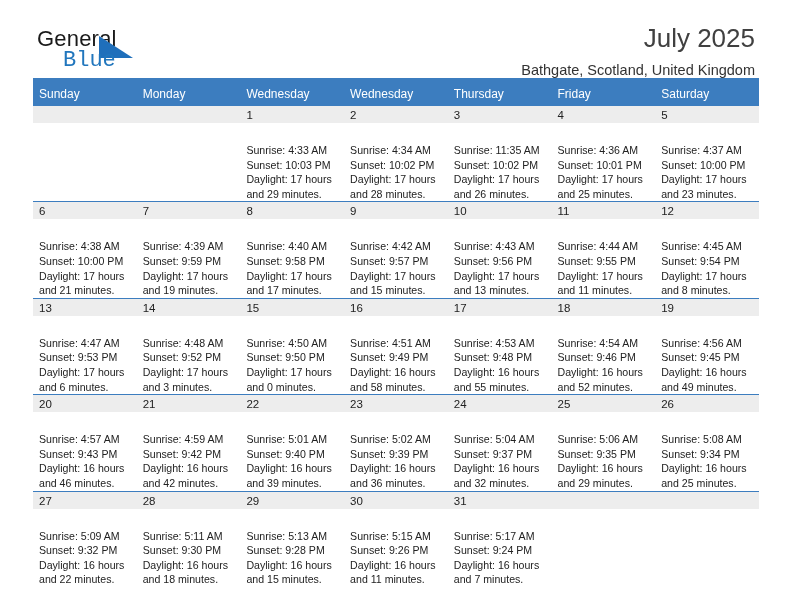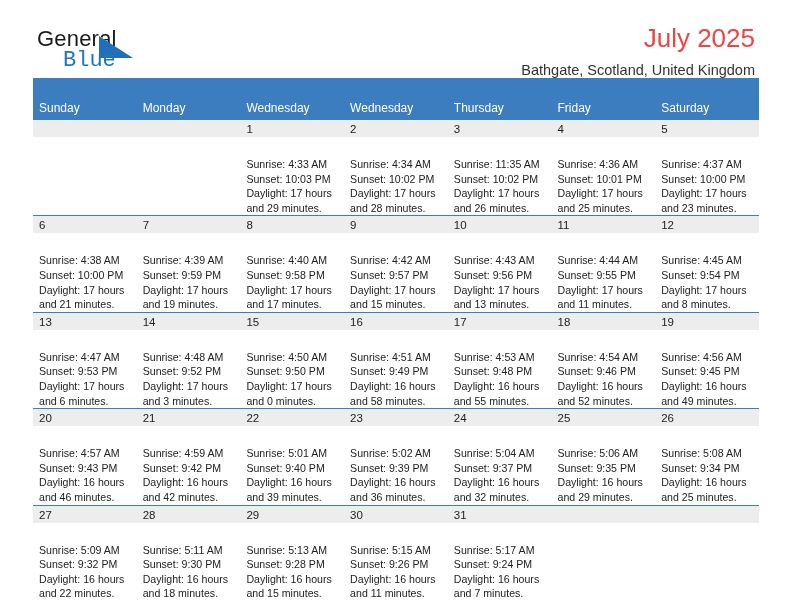--- a/index.html
+++ b/index.html
@@ -64,21 +64,21 @@
     border-top: 22px solid transparent;
   }
   .title-block {
     position: absolute;
     right: 4px;
     top: 22px;
     text-align: right;
   }
   .cal-title {
     font-size: 26px;
-    color: #ef4444;
+    color: #404040;
     line-height: 32px;
     white-space: nowrap;
   }
   .cal-subtitle {
     font-size: 14.5px;
     color: #333333;
     line-height: 20px;
     margin-top: 6px;
     white-space: nowrap;
   }
@@ -89,21 +89,21 @@
     margin-top: 6px;
     border-collapse: collapse;
     table-layout: fixed;
   }
   .calendar th {
     background: #3c7dbf;
     color: #ffffff;
     font-size: 12px;
     font-weight: normal;
     text-align: left;
-    padding: 23px 0 5px 6px;
+    padding: 9px 0 5px 6px;
     height: 19px;
     box-sizing: border-box;
   }
   .calendar td {
     vertical-align: top;
     padding: 0;
     border-top: 1px solid #3c7dbf;
     height: 90px;
     box-sizing: border-box;
     background: #ffffff;

